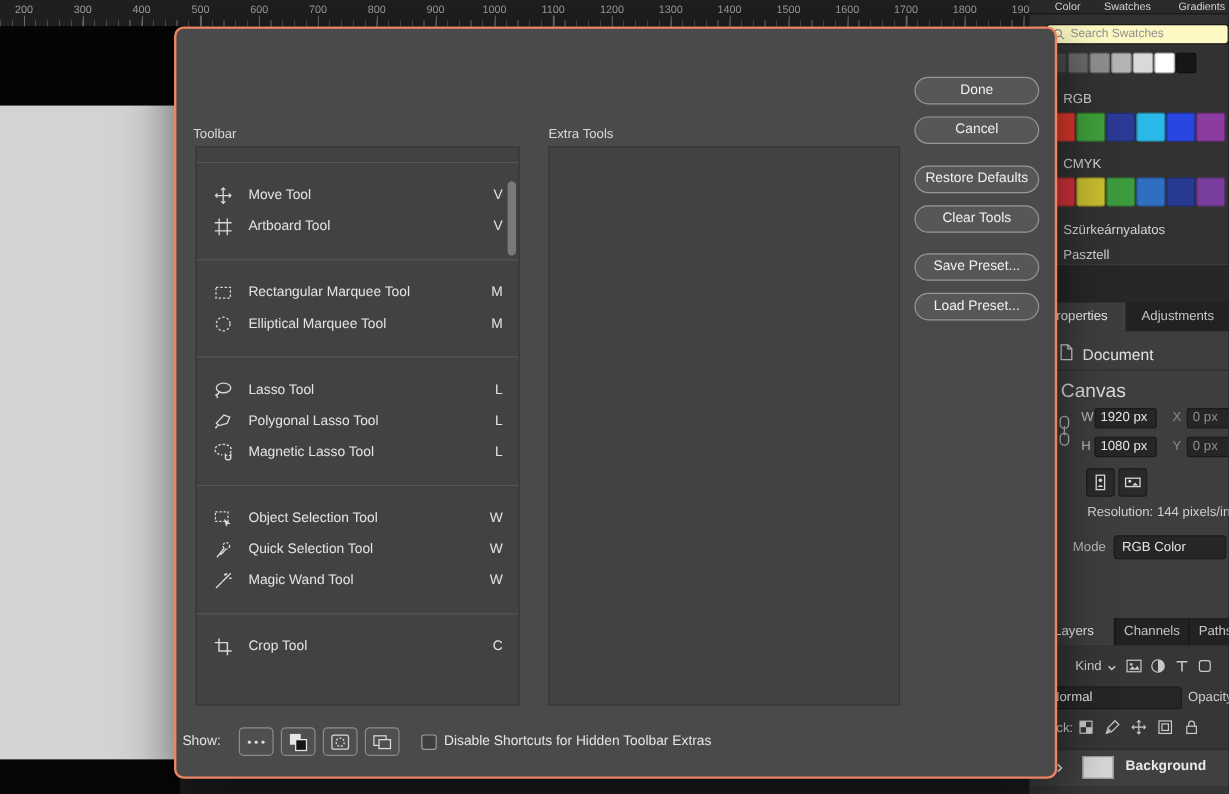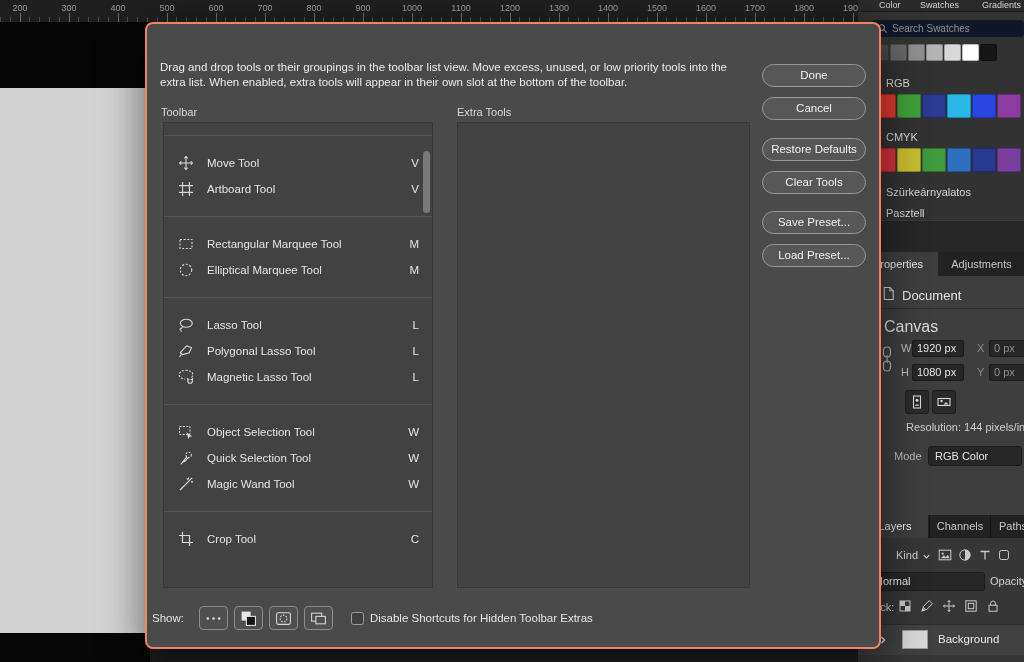--- a/index.html
+++ b/index.html
@@ -18,21 +18,21 @@
   
   #left-top-black{position:absolute;left:0;top:22px;width:150px;height:66px;background:#050505;}
   #left-canvas{position:absolute;left:0;top:88px;width:150px;height:545px;background:#d3d3d3;}
   #left-bottom-black{position:absolute;left:0;top:633px;width:150px;height:29px;background:#070707;}
 
   
   #right-panel{position:absolute;left:858px;top:0;width:166px;height:662px;background:#323232;z-index:1;}
   .rp-abs{position:absolute;}
   .rp-tabs-top{position:absolute;left:0;top:0;width:166px;height:11px;background:#2a2a2a;border-bottom:1px solid #1b1b1b;overflow:hidden;}
   .rp-tabs-top span{position:absolute;top:0;font-size:9px;color:#d2d2d2;white-space:nowrap;}
-  .rp-search{position:absolute;left:14px;top:20px;width:152px;height:17px;background:#0f172a;border:1px solid #191919;
+  .rp-search{position:absolute;left:14px;top:20px;width:152px;height:17px;background:#fef9c3;border:1px solid #191919;
       border-radius:3px;box-sizing:border-box;color:#8f8f8f;font-size:10px;line-height:15px;padding-left:19px;white-space:nowrap;overflow:hidden;}
   .rp-search .icon{position:absolute;left:4px;top:2px;width:11px;height:11px;}
   .swatch-row{position:absolute;left:14px;display:flex;gap:1px;}
   .swatch{display:block;border-radius:2px;box-shadow:inset 0 0 0 1px rgba(0,0,0,.25);}
   .rp-group-header{position:absolute;left:14px;height:14px;display:flex;align-items:center;gap:5px;font-size:11px;color:#d6d6d6;white-space:nowrap;}
   .rp-group-header .icon{width:9px;height:9px;}
   .divider-band{position:absolute;left:0;top:220px;width:166px;height:32px;background:#272727;border-top:1px solid #3b3b3b;border-bottom:1px solid #191919;}
 
   .rp-tabbar{position:absolute;left:0;width:166px;height:24px;background:#222222;}
   .rp-tab{position:absolute;top:0;height:24px;line-height:24px;font-size:11px;color:#c6c6c6;text-align:center;white-space:nowrap;overflow:hidden;}
@@ -45,21 +45,21 @@
   .ps-field{position:absolute;height:17px;background:#262626;border:1px solid #1b1b1b;border-radius:2px;box-sizing:border-box;
       font-size:11px;color:#e6e6e6;line-height:15px;padding:0 4px;white-space:nowrap;overflow:hidden;}
   .ps-field.dim{color:#8f8f8f;}
   .ps-select{position:absolute;background:#262626;border:1px solid #1b1b1b;border-radius:3px;box-sizing:border-box;
       font-size:11px;color:#e3e3e3;white-space:nowrap;overflow:hidden;}
   .orient-btn{position:absolute;width:22px;height:22px;background:#2a2a2a;border:1px solid #1d1d1d;border-radius:3px;
       display:flex;align-items:center;justify-content:center;}
   .orient-btn .icon{width:16px;height:16px;}
   .hairline{position:absolute;left:0;width:166px;height:1px;background:#2e2e2e;}
   .k-icon{position:absolute;width:14px;height:14px;}
-  .layer-row{position:absolute;left:0;top:624px;width:166px;height:30px;background:#404040;border-top:1px solid #2c2c2c;}
+  .layer-row{position:absolute;left:0;top:624px;width:166px;height:30px;background:#404040;border-top:1px solid #2c2c2c;font-weight:bold;}
   .layer-thumb{position:absolute;left:44px;top:5px;width:26px;height:19px;background:#d7d7d7;border:1px solid #9b9b9b;box-sizing:border-box;}
   .layer-name{position:absolute;left:80px;top:8px;font-size:11.5px;color:#e8e8e8;}
   .layer-chevron{position:absolute;left:20px;top:10px;width:10px;height:10px;}
 
   
   #dialog{position:absolute;left:145px;top:22px;width:736px;height:627px;box-sizing:border-box;z-index:10;
       border:2px solid var(--accent,#ed8464);border-radius:8px;background:#4a4a4a;overflow:hidden;
       box-shadow:0 14px 44px rgba(0,0,0,.55);}
   .titlebar{position:absolute;left:0;top:0;right:0;height:26px;background:linear-gradient(#dddbdd,#cbc9cb);border-bottom:1px solid #8f8f8f;}
   .titlebar .title{position:absolute;left:0;right:0;text-align:center;line-height:26px;font-size:13px;font-weight:bold;color:#2d2d2d;}
@@ -345,21 +345,20 @@
             <path d="M3.5 2l3 3-3 3" fill="none" stroke="#e0e0e0" stroke-width="1.4"></path>
           </svg>
         </span>
       <span class="layer-thumb"></span>
       <span class="layer-name">Background</span>
     </div>
   </div>
 
   <div id="dialog">
     <div class="dialog-body">
-      <p class="desc">Drag and drop tools or their groupings in the toolbar list view. Move excess, unused, or low priority tools into the extra list. When enabled, extra tools will appear in their own slot at the bottom of the toolbar.</p>
       <div class="col-label toolbar-label">Toolbar</div>
       <div class="col-label extras-label">Extra Tools</div>
 
       <div class="tool-list" id="toolbar-list">
         <div class="scrollthumb"></div>
       <div class="tool-group">
             <div class="tool-row">
               <span class="tool-icon icon">
                 <svg viewBox="0 0 16 16">
                   <g fill="none" stroke="#d8d8d8" stroke-width="1.1">

